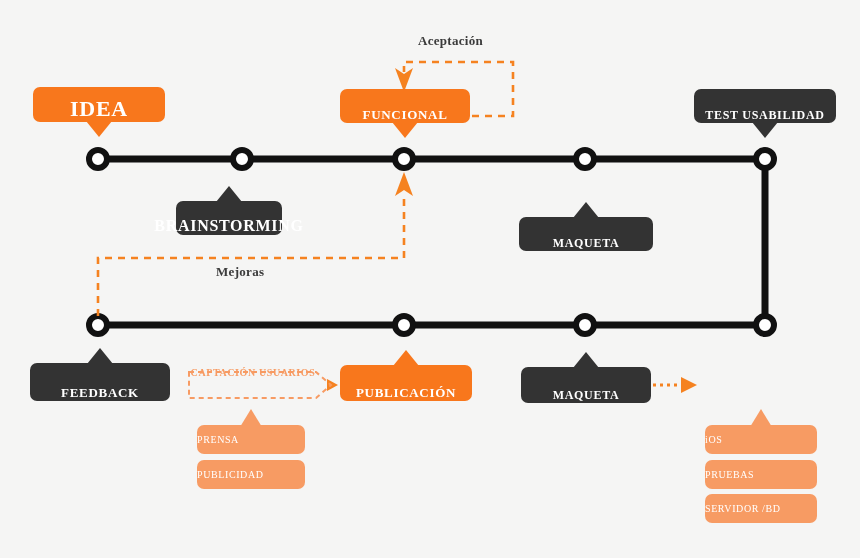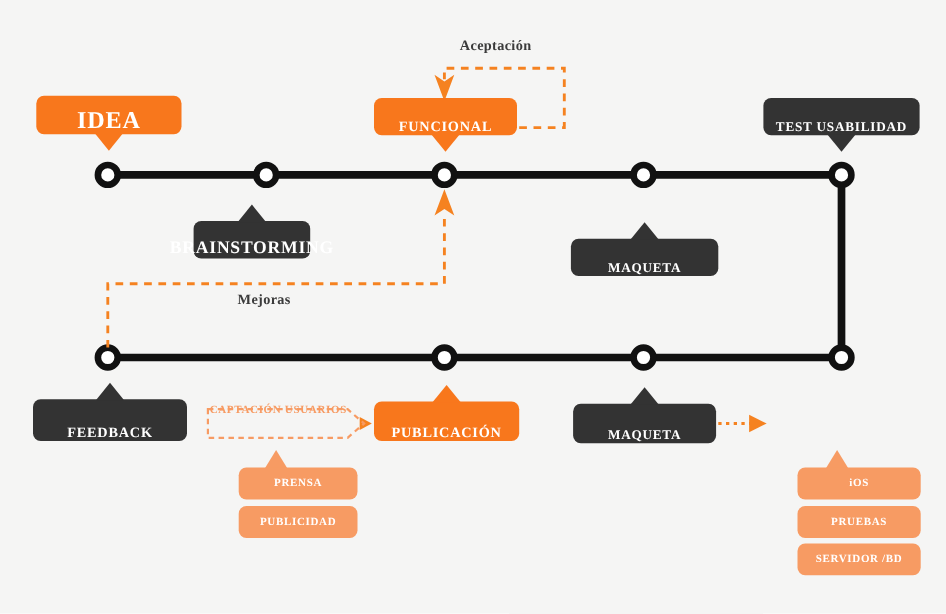--- a/index.html
+++ b/index.html
@@ -62,29 +62,27 @@
   .box.dark  > .txt { color: #ffffff; }
   .box.orange{ background: #f8771c; color: #f8771c; }
   .box.orange > .txt { color: #ffffff; }
   .txt { position: relative; z-index: 2; }
 
   .sub {
     position: absolute;
     box-sizing: border-box;
     display: flex;
     align-items: center;
-    justify-content: center;
     border-radius: 7px;
     background: #f79b63;
     color: #ffffff;
-    font-weight: bold;
+    font-weight: normal;
     letter-spacing: 0.6px;
     white-space: nowrap;
     font-size: 10px;
-    margin-left: 20px;
   }
 
   
   .tag-dashed {
     position: absolute;
     display: flex;
     align-items: flex-start;
     justify-content: center;
     color: #f79b63;
     font-weight: bold;

